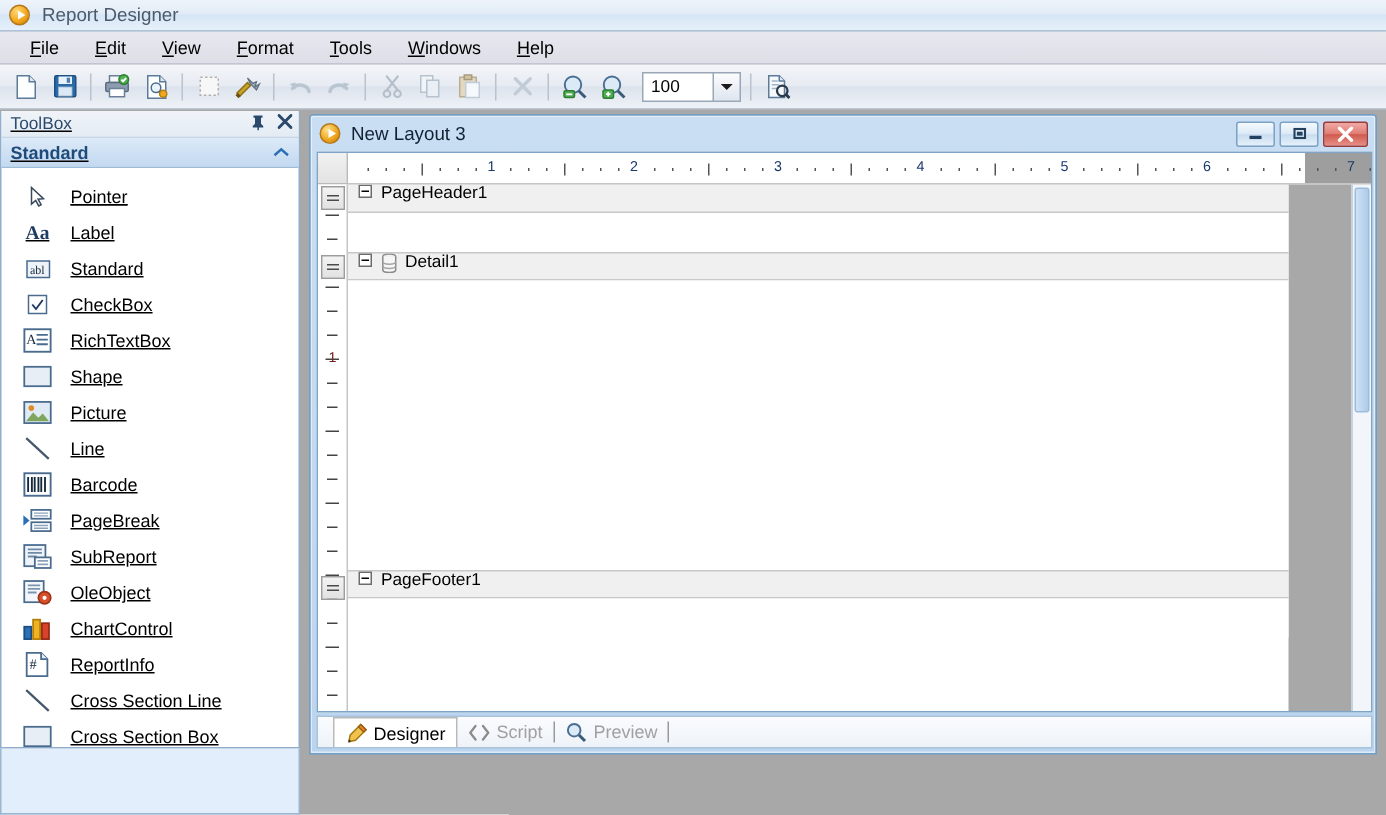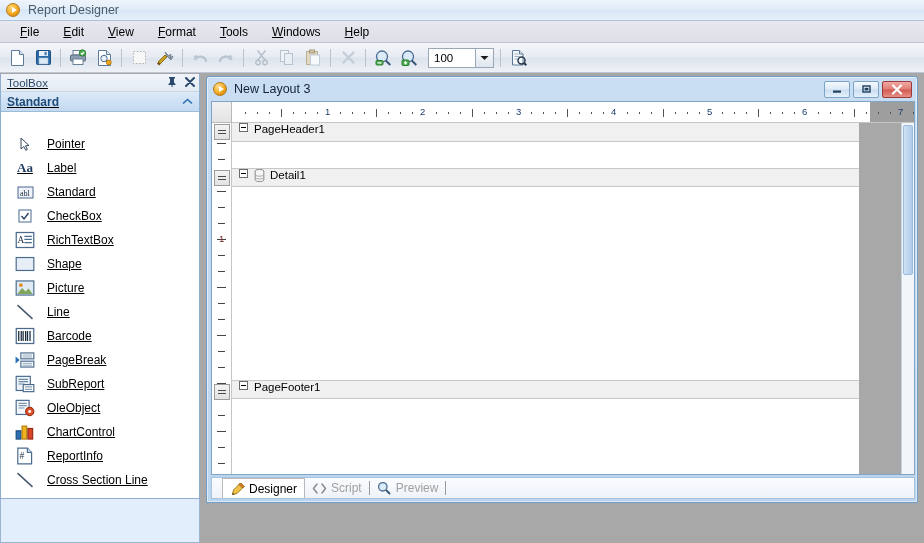--- a/index.html
+++ b/index.html
@@ -80,21 +80,21 @@
   }
   .tbx-header .sp{ flex:1; }
   .tbx-group{
     height:20px;
     background:linear-gradient(to bottom,#dceaf8 0%,#cfe1f4 50%,#c3d9f0 100%);
     border-bottom:1px solid #9dbcd9;
     display:flex;align-items:center;padding:0 6px;
     font-weight:bold; font-size:12px; color:#1f4b7a;
   }
   .tbx-group .sp{ flex:1; }
-  .tbx-list{ padding-top:20px; }
+  .tbx-list{ padding-top:7px; }
   .tbx-item{
     height:24px; display:flex; align-items:center; padding-left:14px; cursor:default;
   }
   .tbx-ico{ width:20px;height:18px;display:flex;align-items:center;justify-content:center;flex:none;}
   .tbx-label{ margin-left:12px; font-size:12px; color:#000; }
   .tbx-item.selected .tbx-label{ text-decoration:underline; }
 
   .leftpanel-bottom{
     position:absolute; left:0; top:499px; width:200px; height:44px;
     background:#e2eefc; border:1px solid #9ab6d3; border-top:none;
@@ -533,20 +533,26 @@
         <span class="tbx-label">ReportInfo</span>
       </div>
 
       <div class="tbx-item">
         <svg class="tbx-ico" width="16" height="14" viewBox="0 0 16 14">
             <path d="M2 1.5l12 11" stroke="#44576c" stroke-width="1.2"></path>
           </svg>
         <span class="tbx-label">Cross Section Line</span>
       </div>
 
+      <div class="tbx-item">
+        <svg class="tbx-ico" width="17" height="13" viewBox="0 0 17 13">
+            <rect x="1" y="1" width="15" height="11" fill="#e7eef6" stroke="#4a6b8e"></rect>
+          </svg>
+        <span class="tbx-label">Cross Section Box</span>
+      </div>
 
     </div>
   </div>
 
   <div class="leftpanel-bottom"></div>
 
   <div class="mdi">
 
     <div class="mdi-title">
       <div class="mdi-ico"></div>

